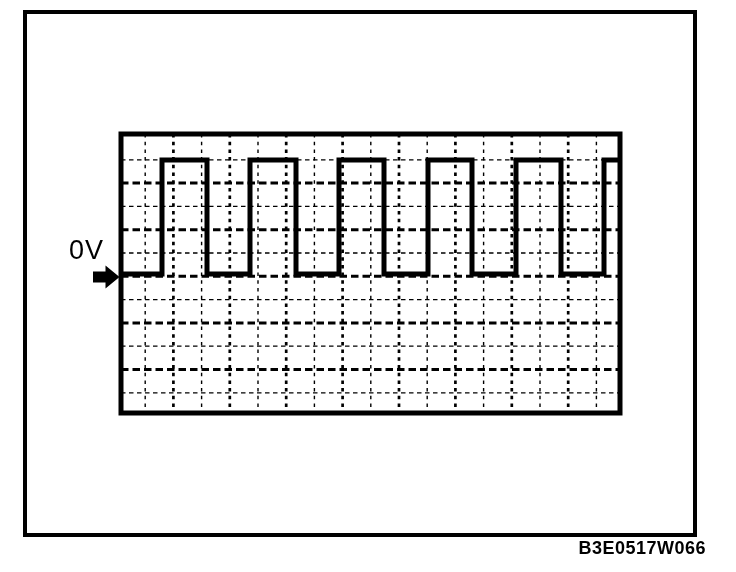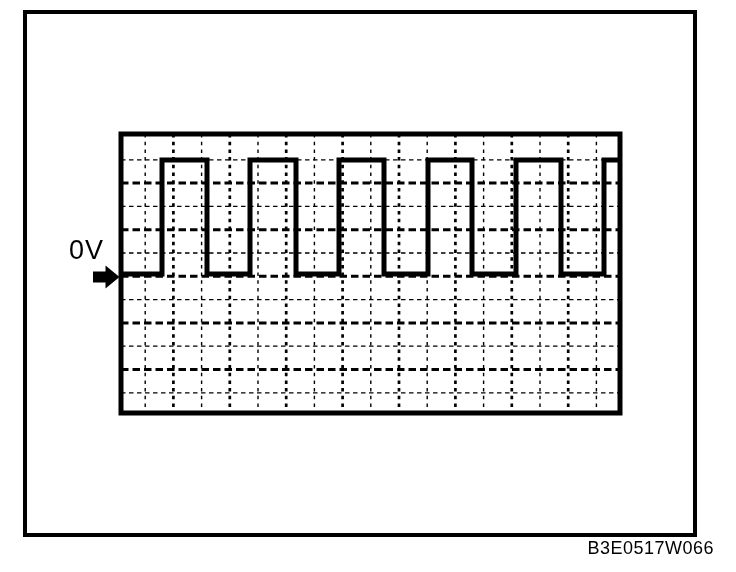--- a/index.html
+++ b/index.html
@@ -26,24 +26,24 @@
     left: 69px;
     top: 237px;
     font-size: 27px;
     font-weight: 400;
     letter-spacing: 1px;
     line-height: 1;
     text-align: center;
   }
   .fig-code {
     position: absolute;
-    right: 22px;
+    right: 30px;
     top: 539px;
     font-size: 18px;
-    font-weight: 400;
+    font-weight: 700;
     letter-spacing: 0.5px;
     line-height: 1;
   }
 </style>
 </head>
 <body>
 
 <div class="stage">
 
   <svg class="scene-svg" width="736" height="572" viewBox="0 0 736 572">

